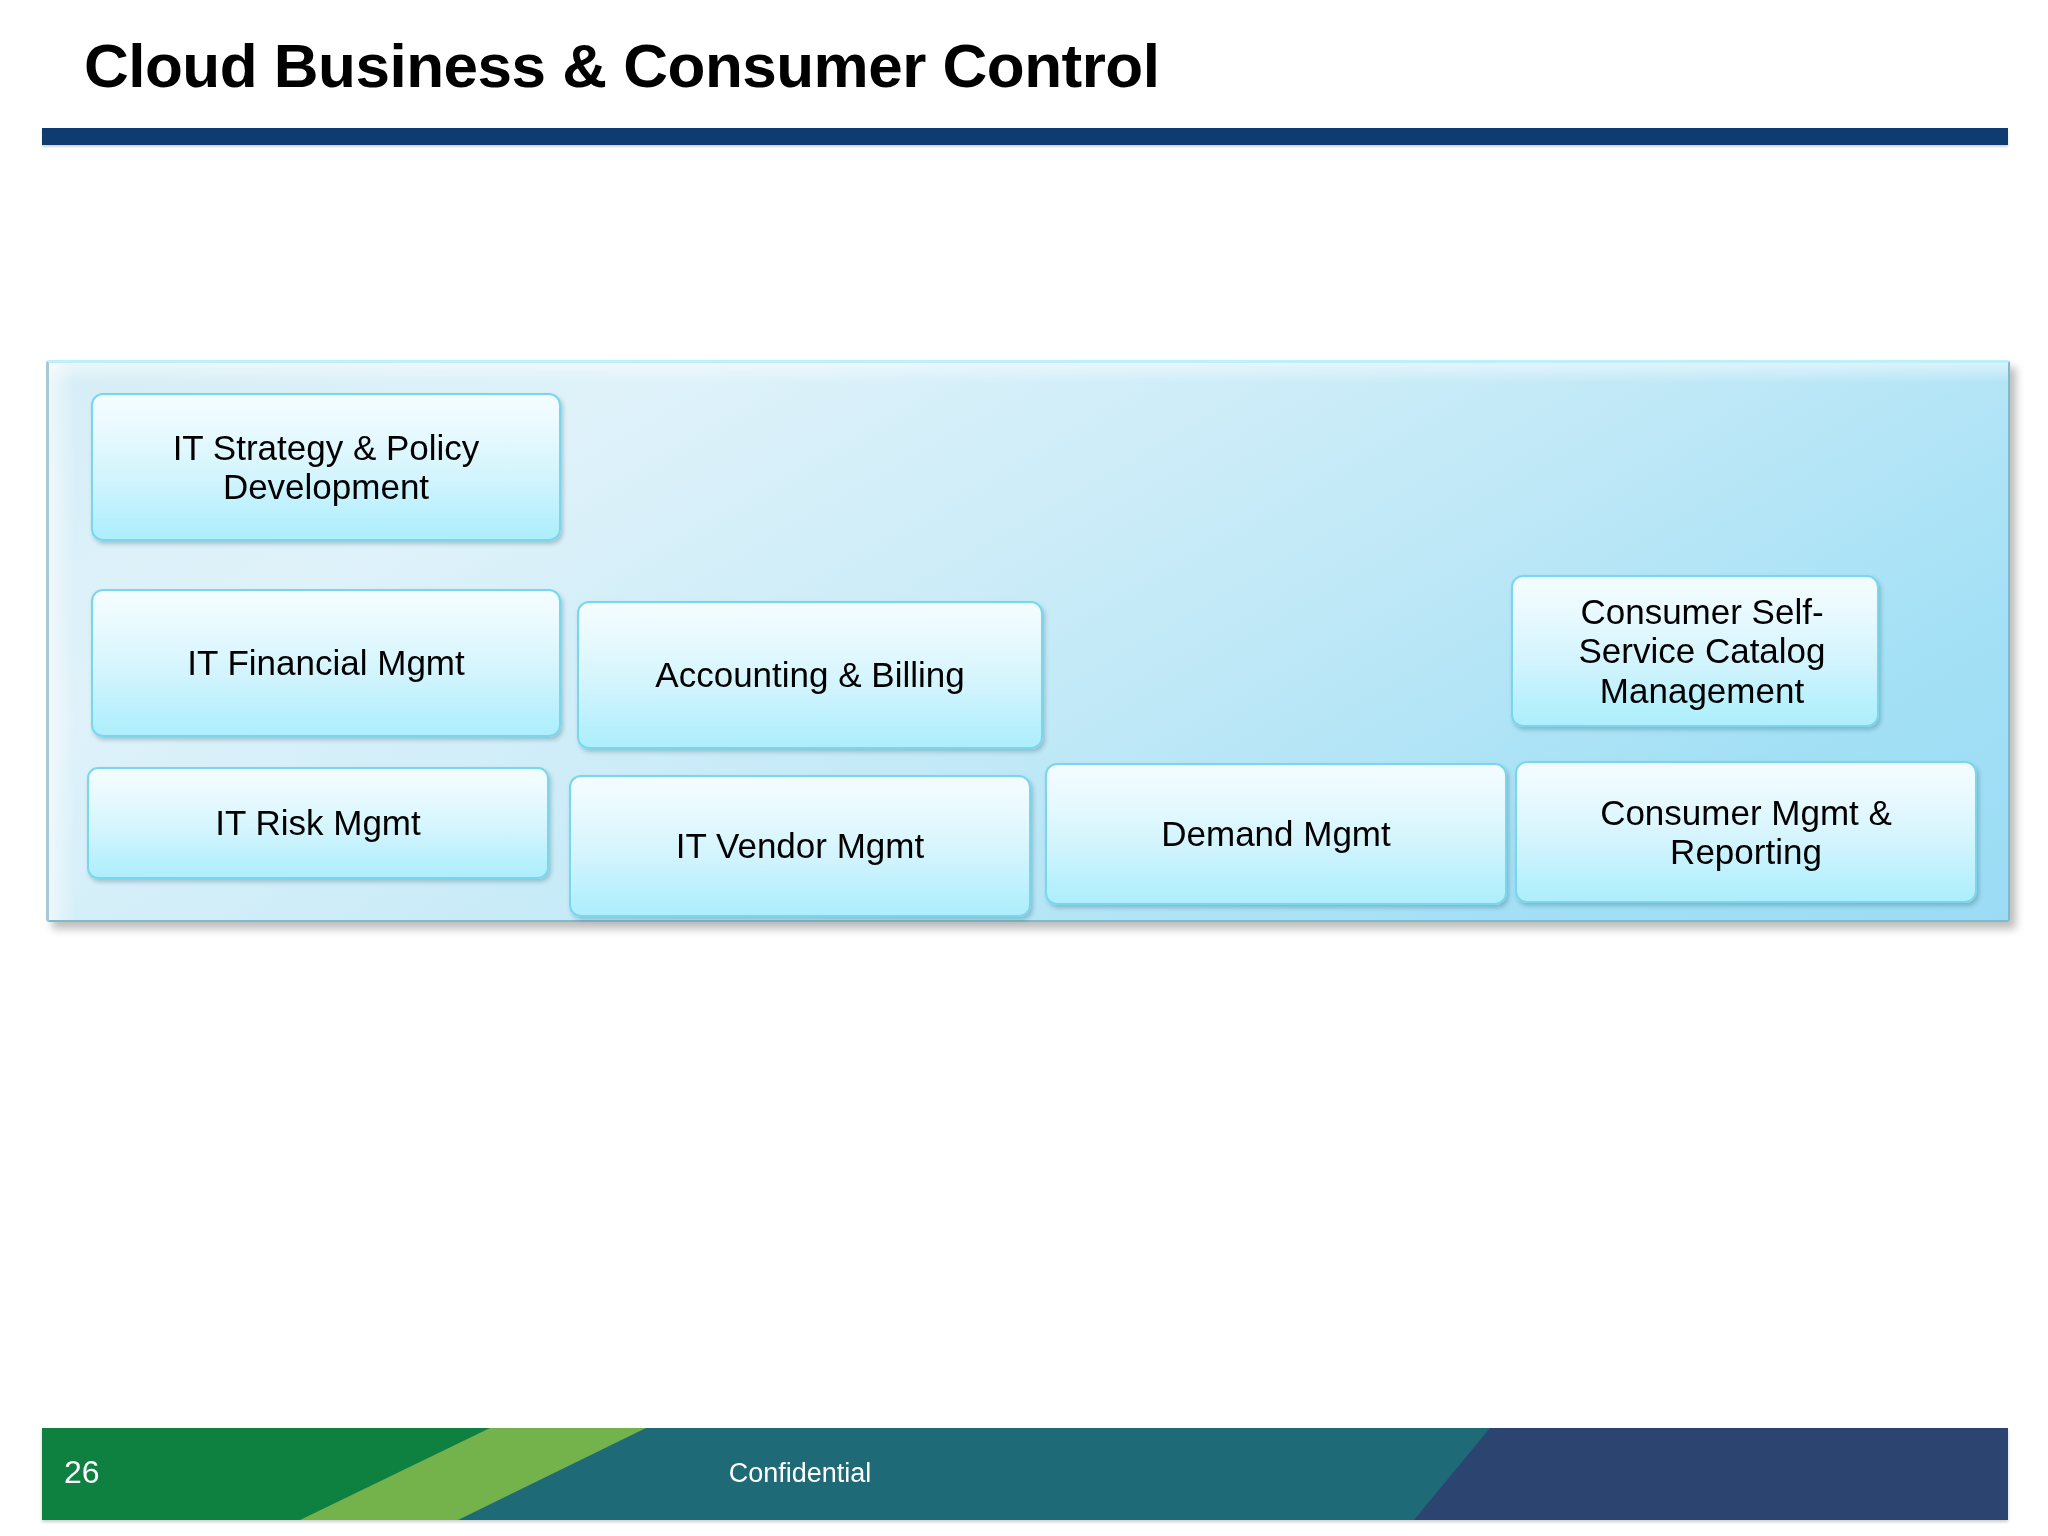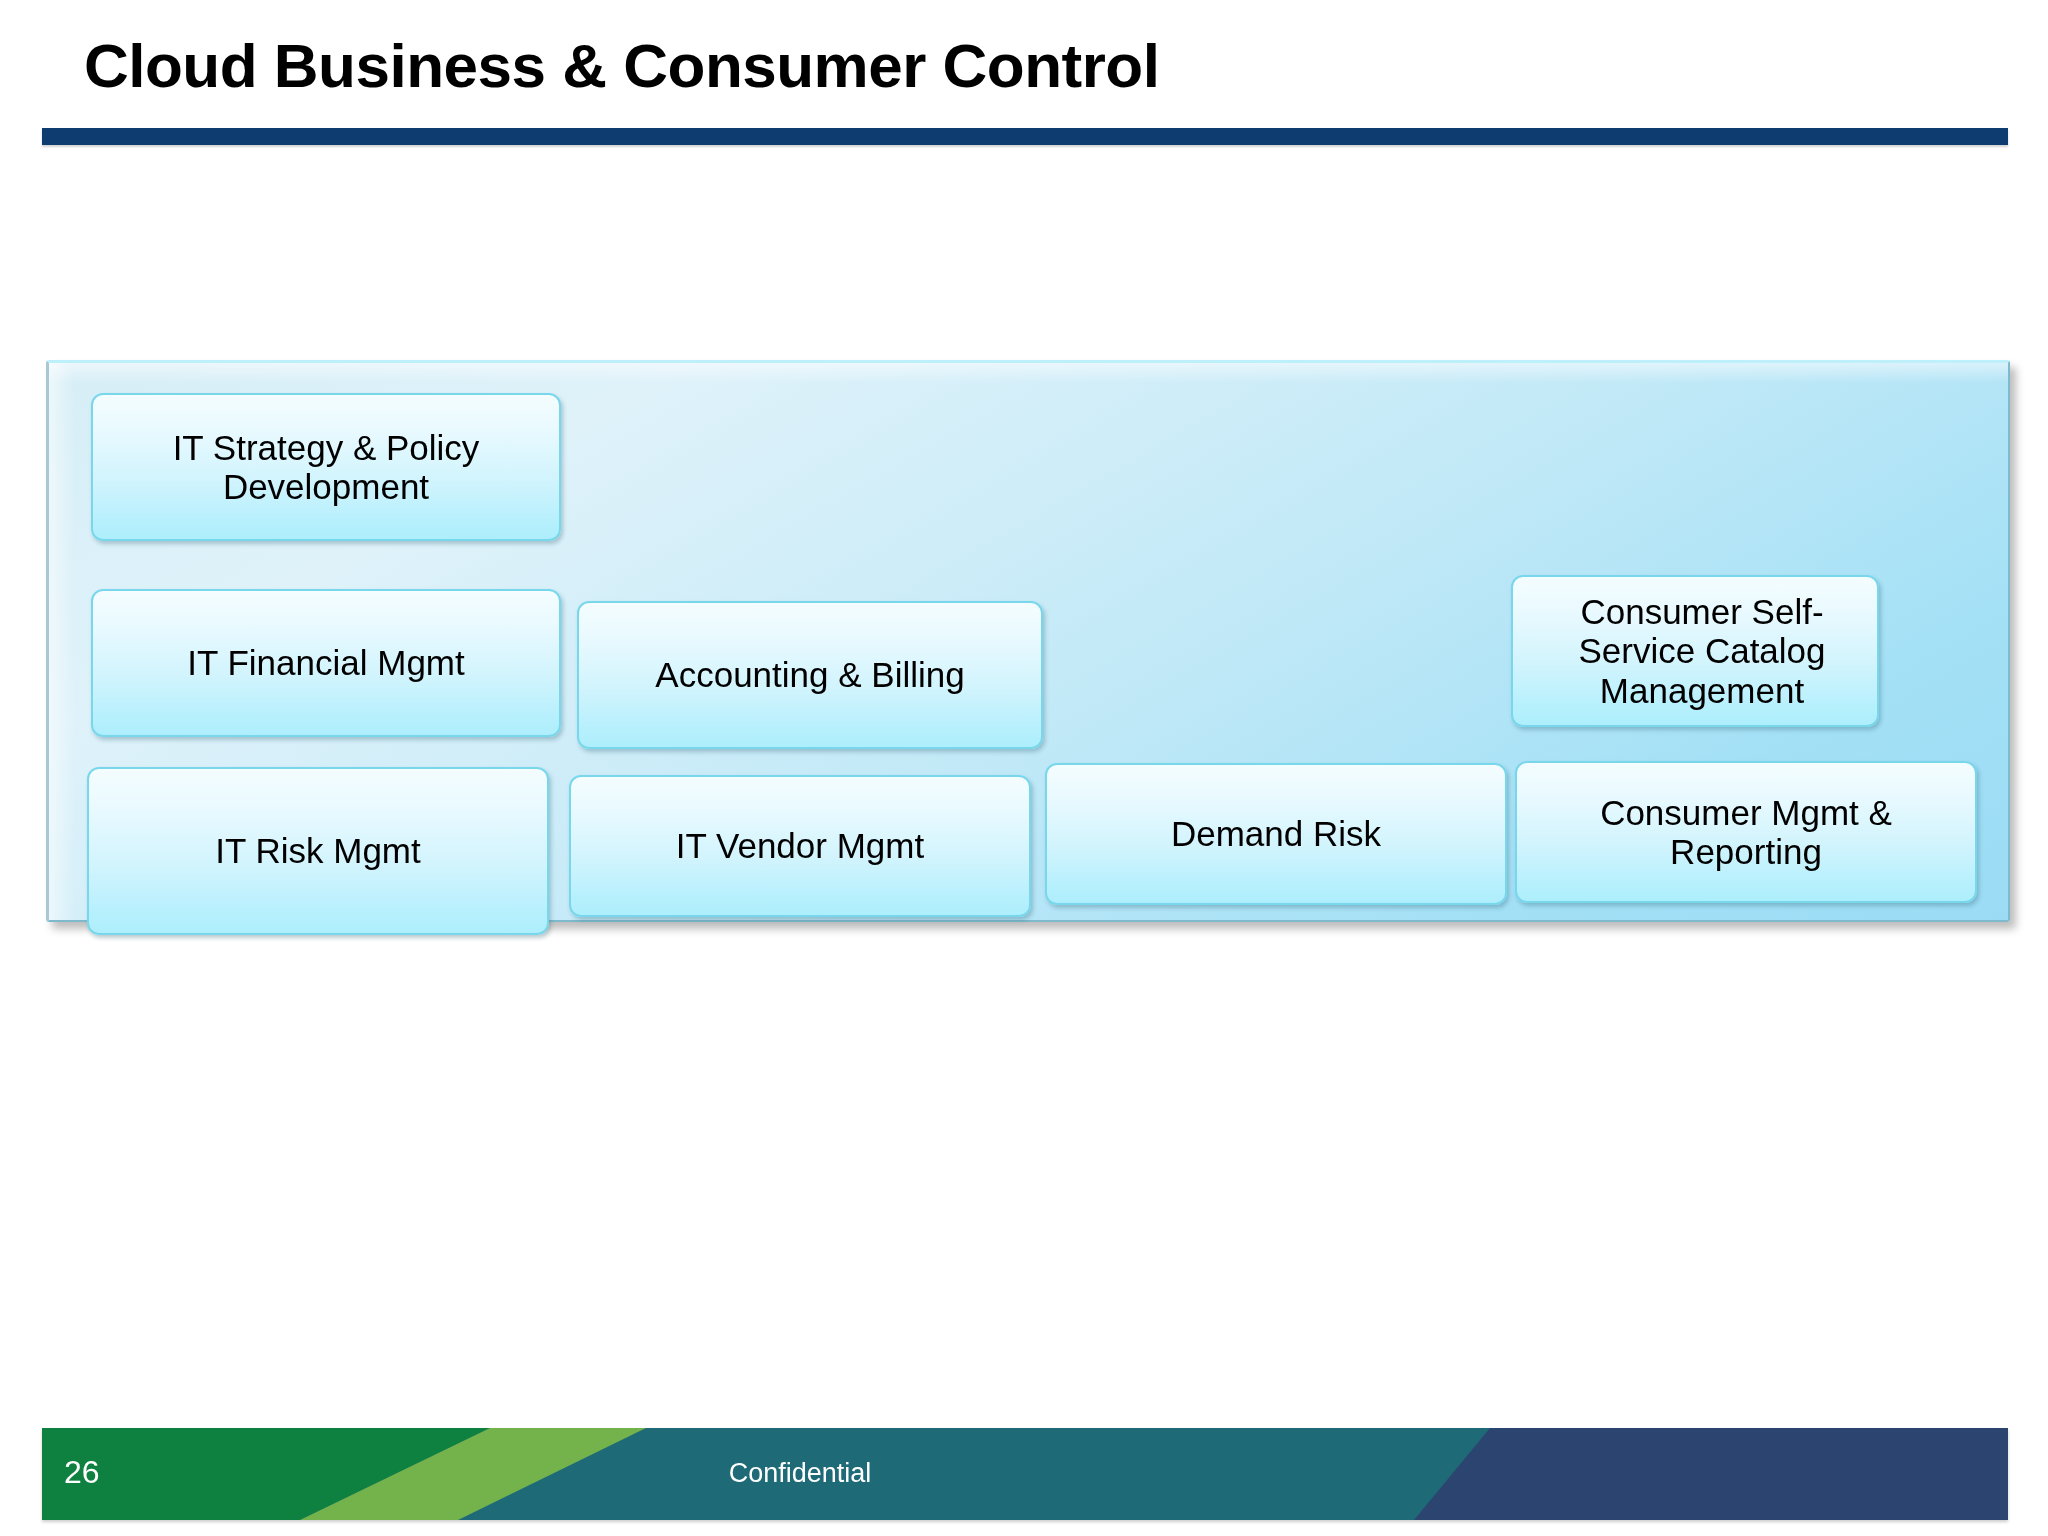--- a/index.html
+++ b/index.html
@@ -113,30 +113,30 @@
   </div>
 
   <div class="node-box" style="left:528px; top:238px; width:466px; height:148px;">
     <span class="node-label">Accounting &amp; Billing</span>
   </div>
 
   <div class="node-box" style="left:1462px; top:212px; width:368px; height:152px;padding-left:24px;">
     <span class="node-label">Consumer Self-Service Catalog Management</span>
   </div>
 
-  <div class="node-box" style="left:38px; top:404px; width:462px; height:168px;">
+  <div class="node-box" style="left:38px; top:404px; width:462px; height:112px;border-radius:11px;">
     <span class="node-label">IT Risk Mgmt</span>
   </div>
 
   <div class="node-box" style="left:520px; top:412px; width:462px; height:142px;">
     <span class="node-label">IT Vendor Mgmt</span>
   </div>
 
   <div class="node-box" style="left:996px; top:400px; width:462px; height:142px;">
-    <span class="node-label">Demand Risk</span>
+    <span class="node-label">Demand Mgmt</span>
   </div>
 
   <div class="node-box" style="left:1466px; top:398px; width:462px; height:142px;">
     <span class="node-label">Consumer Mgmt &amp; Reporting</span>
   </div>
 </div>
 
 <div id="slide-footer" style="position:absolute; left:42px; top:1428px; width:1966px; height:92px; overflow:hidden; box-shadow:0 2px 3px rgba(0,0,0,0.20);">
 
   <svg width="1966" height="92" viewBox="0 0 1966 92" preserveAspectRatio="none">

